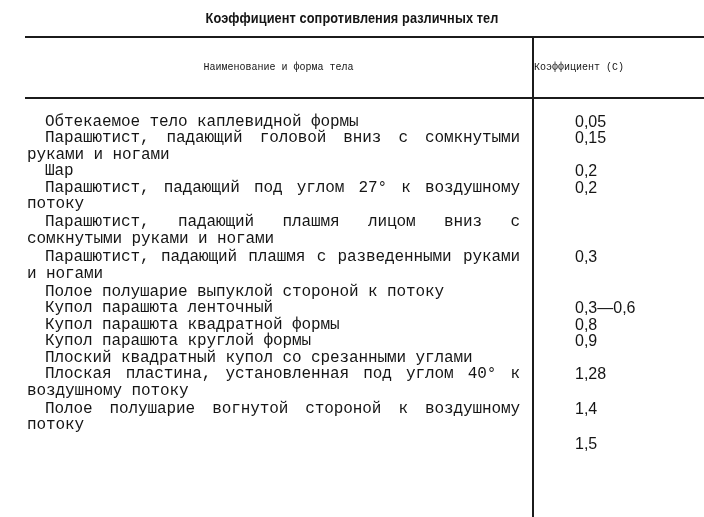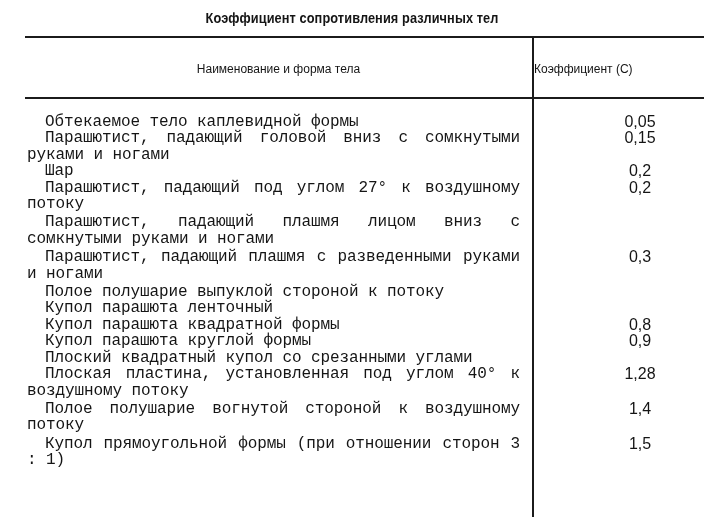--- a/index.html
+++ b/index.html
@@ -14,35 +14,35 @@
     font-weight: bold; font-size: 14.5px; letter-spacing: 0.1px;
     transform: scaleX(0.88); transform-origin: center;
   }
   .hline {
     position: absolute; left: 25px; width: 679px; height: 2px; background: #1b1b1b;
   }
   .vline {
     position: absolute; left: 532px; width: 2px; background: #1b1b1b;
   }
   .head-cell {
-    position: absolute; top: 62px; font-size: 12px;
-    font-family: Liberation Sans, sans-serif;
+    position: absolute; top: 62px; font-size: 10px;
+    font-family: Liberation Mono, monospace;
   }
   .rows { position: absolute; left: 27px; top: 114px; width: 680px; }
   .row { position: relative; display: flex; }
   .name {
     width: 493px; font-size: 16px; line-height: 16.4px;
     text-align: justify; text-align-last: left;
     text-indent: 18px;
     font-family: Liberation Mono, monospace;
     transform: scaleX(1); 
     letter-spacing: -0.1px;
   }
   .val {
-    position: absolute; left: 548px; width: 130px; text-align: center;
+    position: absolute; left: 548px; width: 130px; text-align: left;
     font-size: 16px; line-height: 16.4px;
     font-family: "Liberation Sans", "DejaVu Sans", sans-serif;
   }
 </style>
 </head>
 <body>
 
 <div class="title">Коэффициент сопротивления различных тел</div>
 
 <div class="hline" style="top:36px;"></div>
@@ -75,20 +75,21 @@
   </div>
   <div class="row" style="margin-top:2px;">
     <div class="name">Парашютист, падающий плашмя с разведенными руками и ногами</div>
     <div class="val">0,3</div>
   </div>
   <div class="row" style="margin-top:2px;">
     <div class="name">Полое полушарие выпуклой стороной к потоку</div>
   </div>
   <div class="row">
     <div class="name">Купол парашюта ленточный</div>
+    <div class="val">0,3—0,6</div>
   </div>
   <div class="row">
     <div class="name">Купол парашюта квадратной формы</div>
     <div class="val">0,8</div>
   </div>
   <div class="row">
     <div class="name">Купол парашюта круглой формы</div>
     <div class="val">0,9</div>
   </div>
   <div class="row">
@@ -96,16 +97,15 @@
   </div>
   <div class="row">
     <div class="name">Плоская пластина, установленная под углом 40° к воздушному потоку</div>
     <div class="val">1,28</div>
   </div>
   <div class="row" style="margin-top:2px;">
     <div class="name">Полое полушарие вогнутой стороной к воздушному потоку</div>
     <div class="val">1,4</div>
   </div>
   <div class="row" style="margin-top:2px;">
-    <div class="name">Купол прямоугольной формы (при отношении сторон 3 : 1)</div>
     <div class="val">1,5</div>
   </div>
 </div>
 
 </body></html>

